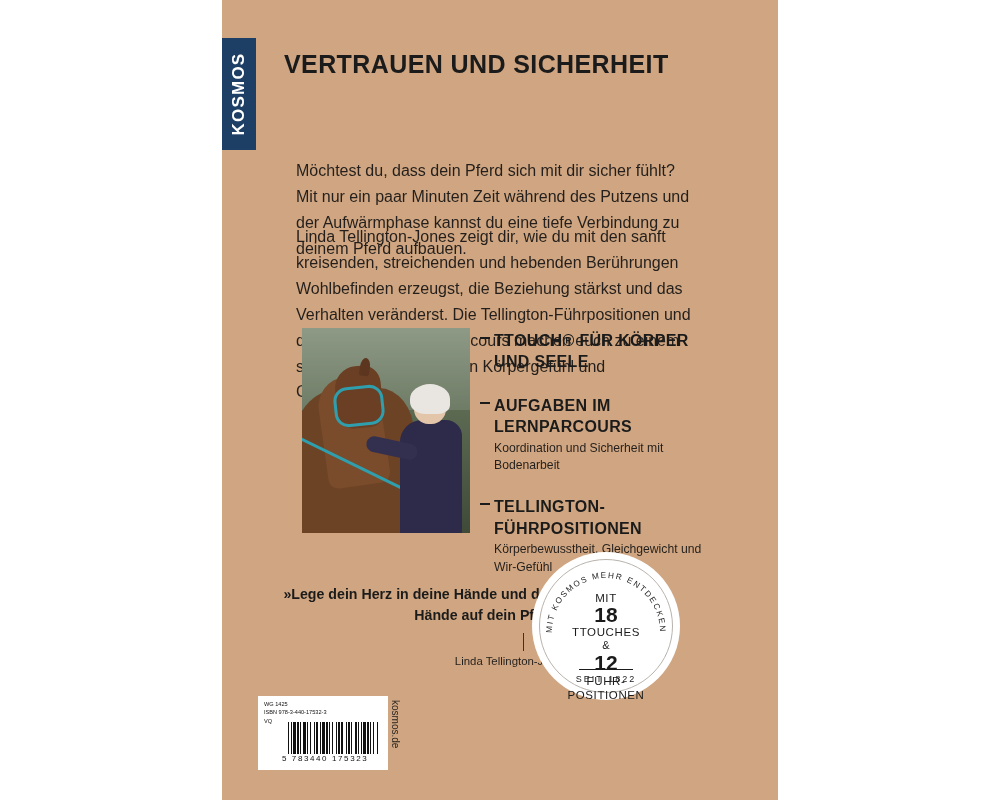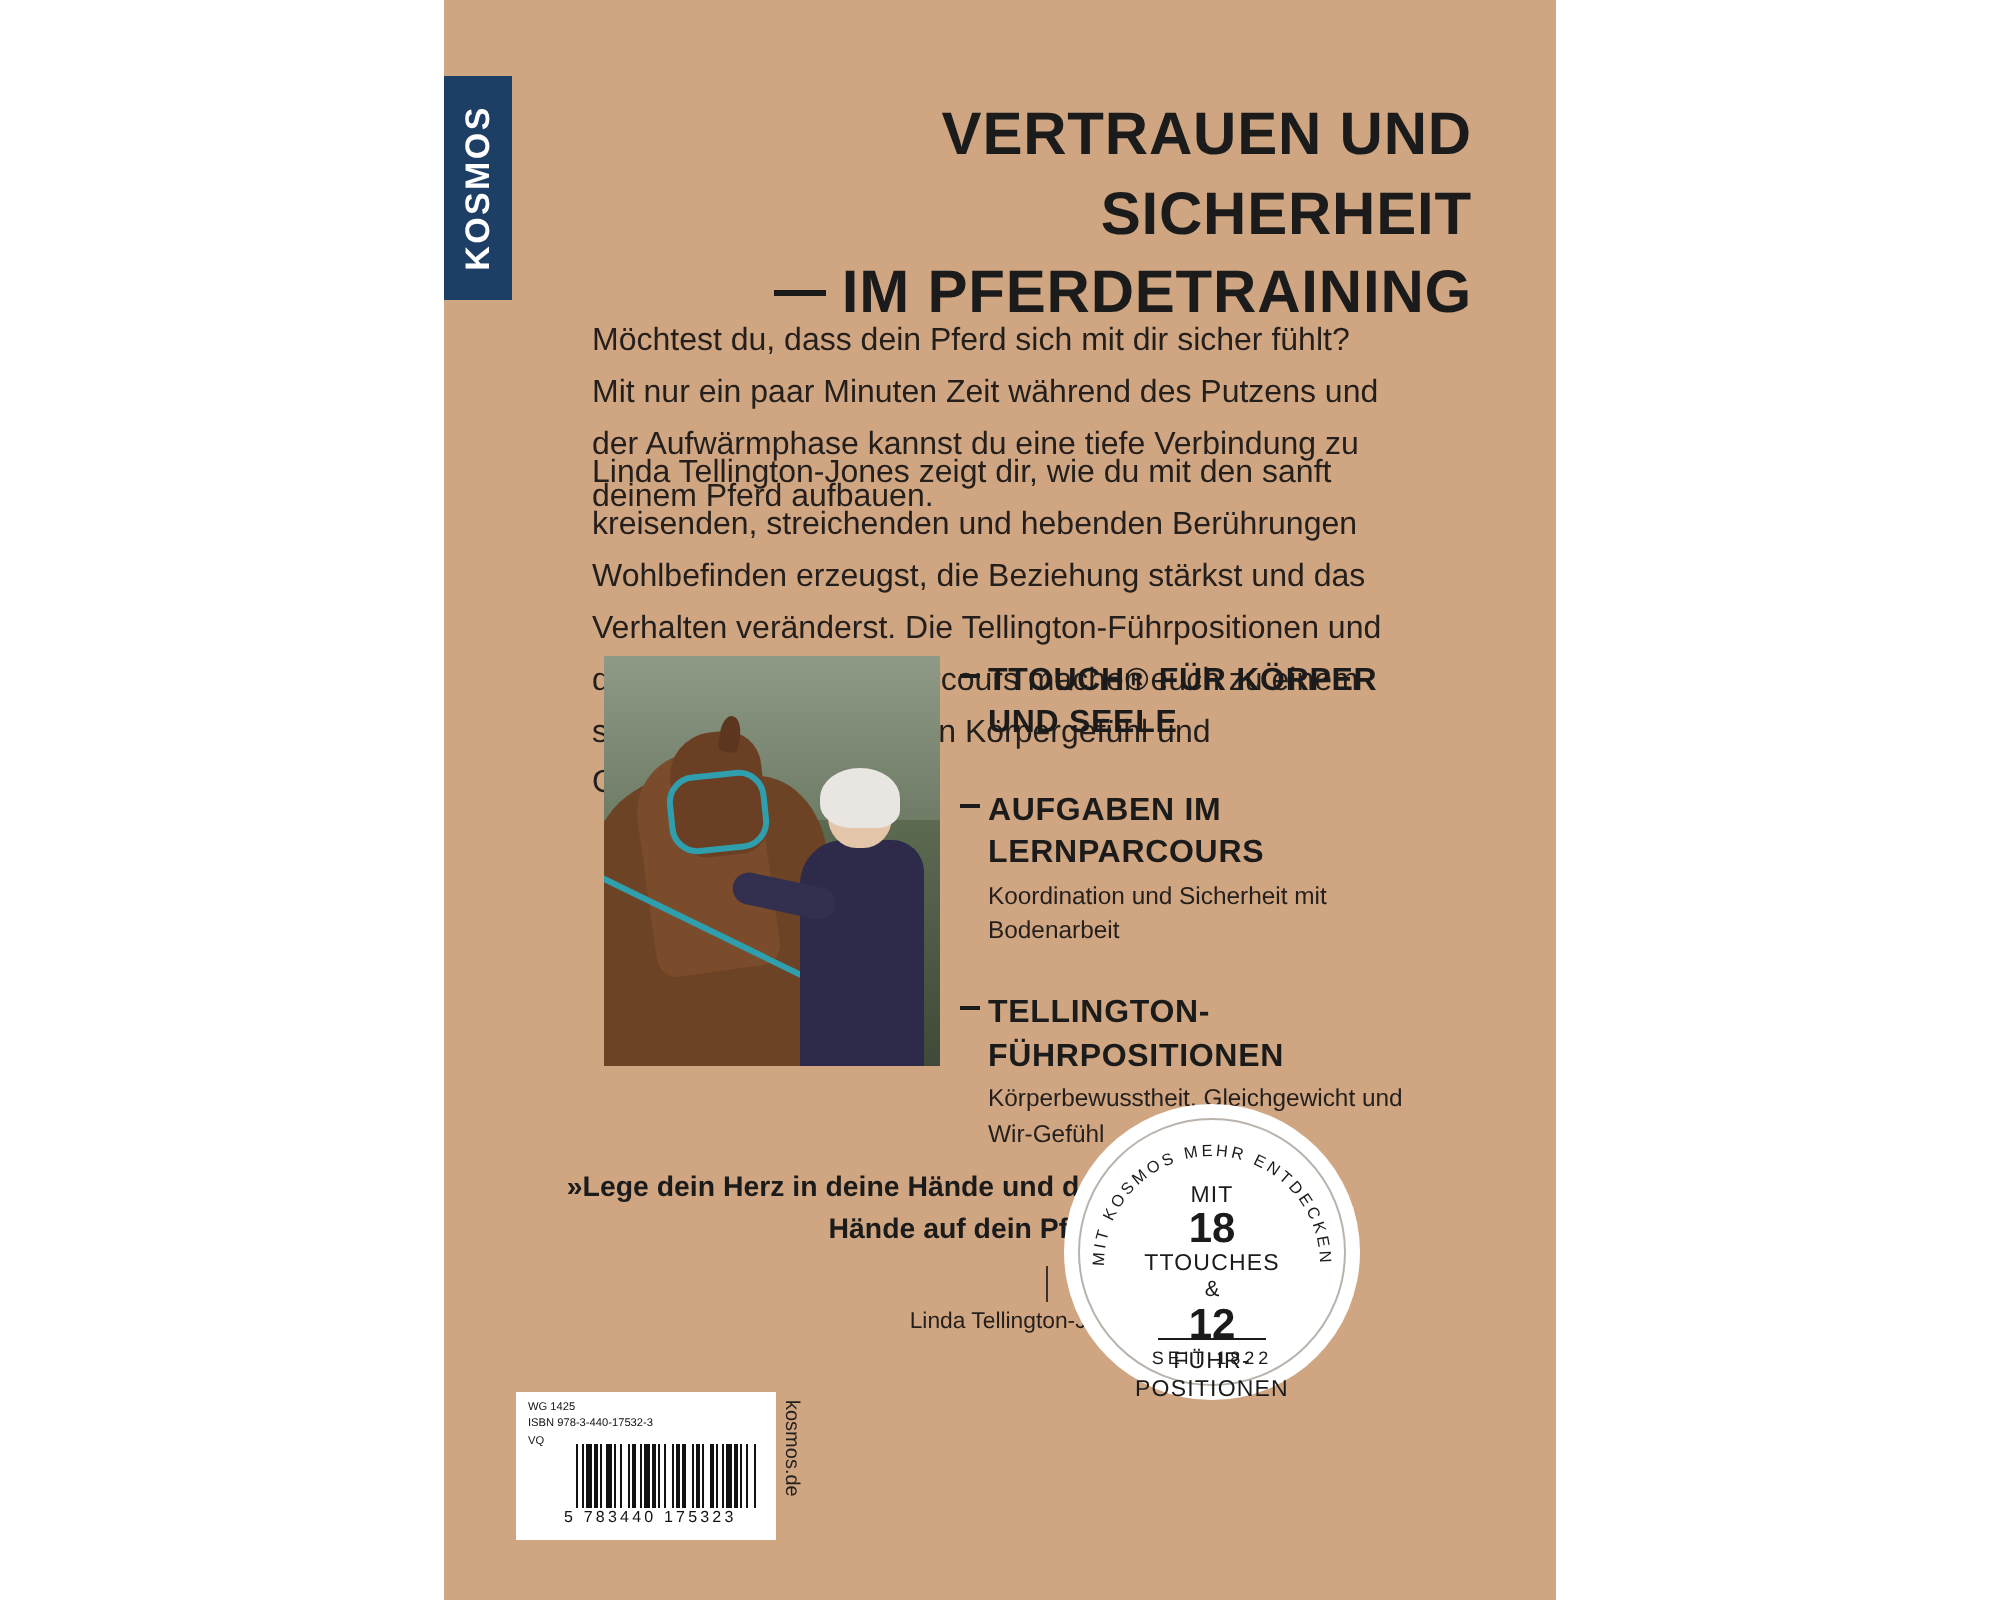--- a/index.html
+++ b/index.html
@@ -39,30 +39,29 @@
     color: #ffffff;
     font-weight: bold;
     font-size: 17px;
     letter-spacing: 1.2px;
     white-space: nowrap;
     font-family: "Liberation Sans", sans-serif;
   }
   
   #headline {
     position: absolute;
-    left: 74px;
+    left: 62px;
     top: 48px;
     width: 440px;
     color: #1b1b1b;
     font-weight: bold;
-    font-size: 30px;
+    font-size: 25px;
     line-height: 1.32;
     letter-spacing: 0.4px;
     font-family: "Liberation Sans", sans-serif;
-    text-align: right;
   }
   #headline .l2 { display: block; }
   #headline .dash {
     display: inline-block;
     width: 26px;
     height: 3px;
     background: #1b1b1b;
     vertical-align: middle;
     margin-right: 8px;
     margin-bottom: 4px;
@@ -310,23 +309,20 @@
 <body>
 
 <div id="cover">
 
   <div id="kosmos-tab">
     <span class="vert">KOSMOS</span>
   </div>
 
   <div id="headline">
     <span>VERTRAUEN UND SICHERHEIT</span>
-    <span class="l2">
-      <span class="dash"></span><span>IM PFERDETRAINING</span>
-    </span>
   </div>
 
   <p class="para" id="para1">Möchtest du, dass dein Pferd sich mit dir sicher fühlt? Mit nur ein paar Minuten Zeit während des Putzens und der Aufwärmphase kannst du eine tiefe Verbindung zu deinem Pferd aufbauen.</p>
   <p class="para" id="para2">Linda Tellington-Jones zeigt dir, wie du mit den sanft kreisenden, streichenden und hebenden Berührungen Wohlbefinden erzeugst, die Beziehung stärkst und das Verhalten veränderst. Die Tellington-Führpositionen und die Aufgaben im Lernparcours machen euch zu einem starken Team und fördern Körpergefühl und Gelassenheit.</p>
 
   <div id="photo">
     <div class="sky"></div>
     <div class="ground"></div>
     <div class="horse-body"></div>
     <div class="horse-neck"></div>

